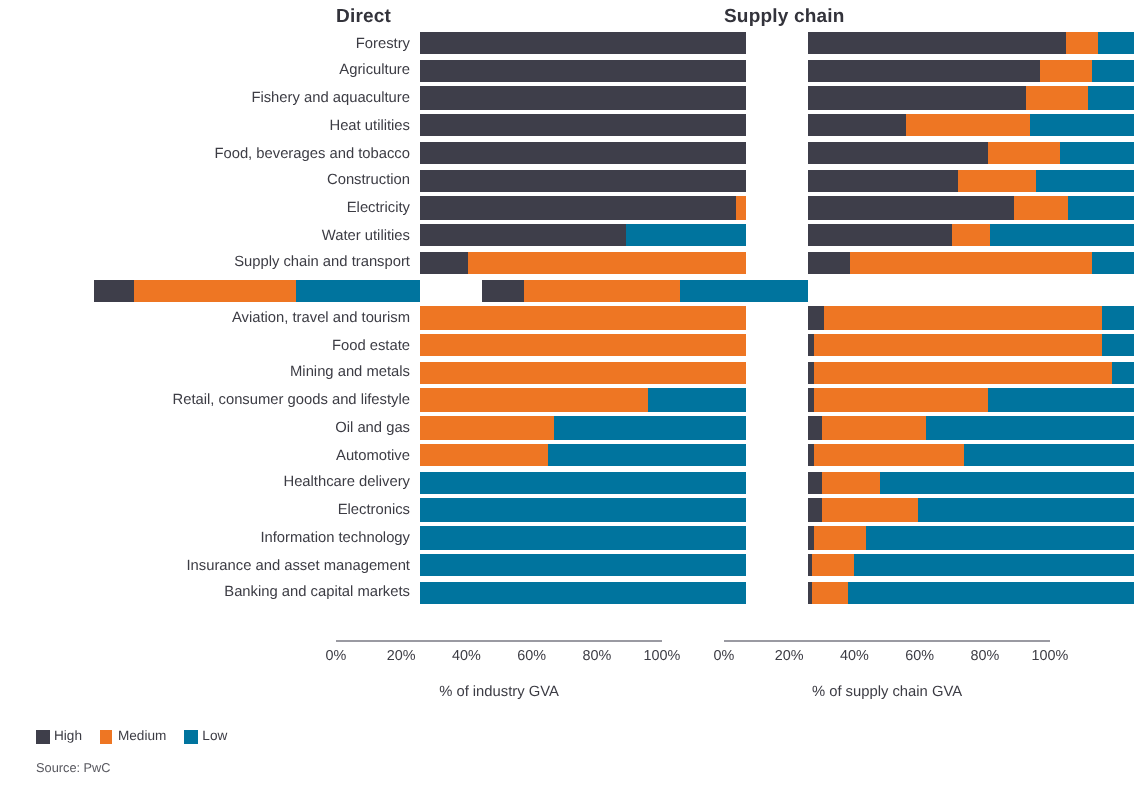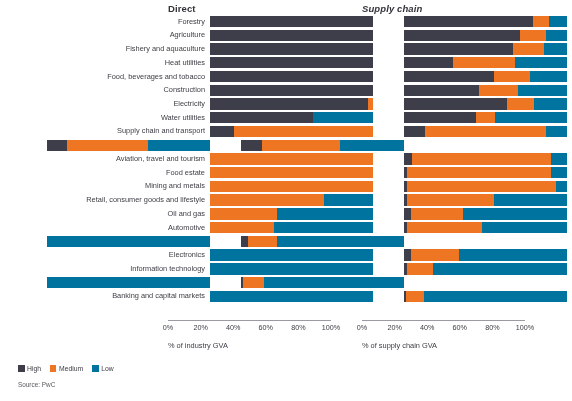--- a/index.html
+++ b/index.html
@@ -23,21 +23,21 @@
 
   
   .panel-title {
     position: absolute;
     font-size: 9.5px;
     font-weight: 600;
     color: #33333b;
     letter-spacing: 0.1px;
   }
   #title-direct { left: 168px; top: 3px; }
-  #title-supply { left: 362px; top: 3px; font-style: italic; }
+  #title-supply { left: 362px; top: 3px; }
 
   
   .rows {
     position: absolute;
     left: 0;
     top: 15px;
     width: 572px;
     padding-left: 47px;
   }
   .row {
@@ -92,20 +92,21 @@
     transform: translateX(-50%);
     white-space: nowrap;
   }
   #axis-direct { left: 168px; }
   #axis-supply { left: 362px; }
 
   .axis-caption {
     position: absolute;
     top: 341px;
     width: 163px;
+    text-align: center;
     font-size: 7.4px;
     color: #3c3c44;
   }
   #caption-direct { left: 168px; }
   #caption-supply { left: 362px; }
 
   
   .legend {
     position: absolute;
     left: 18px;
@@ -339,20 +340,21 @@
           <div class="seg low" style="width: 61%;"></div>
         </div>
         <div class="spacer"></div>
         <div class="bar supply">
           <div class="seg high" style="width: 2%;"></div>
           <div class="seg medium" style="width: 46%;"></div>
           <div class="seg low" style="width: 52%;"></div>
         </div>
       </div>
       <div class="row">
+        <div class="row-label">Healthcare delivery</div>
         <div class="bar direct">
           <div class="seg low" style="width: 100%;"></div>
         </div>
         <div class="spacer"></div>
         <div class="bar supply">
           <div class="seg high" style="width: 4%;"></div>
           <div class="seg medium" style="width: 18%;"></div>
           <div class="seg low" style="width: 78%;"></div>
         </div>
       </div>
@@ -374,20 +376,21 @@
           <div class="seg low" style="width: 100%;"></div>
         </div>
         <div class="spacer"></div>
         <div class="bar supply">
           <div class="seg high" style="width: 2%;"></div>
           <div class="seg medium" style="width: 16%;"></div>
           <div class="seg low" style="width: 82%;"></div>
         </div>
       </div>
       <div class="row">
+        <div class="row-label">Insurance and asset management</div>
         <div class="bar direct">
           <div class="seg low" style="width: 100%;"></div>
         </div>
         <div class="spacer"></div>
         <div class="bar supply">
           <div class="seg high" style="width: 1%;"></div>
           <div class="seg medium" style="width: 13%;"></div>
           <div class="seg low" style="width: 86%;"></div>
         </div>
       </div>

